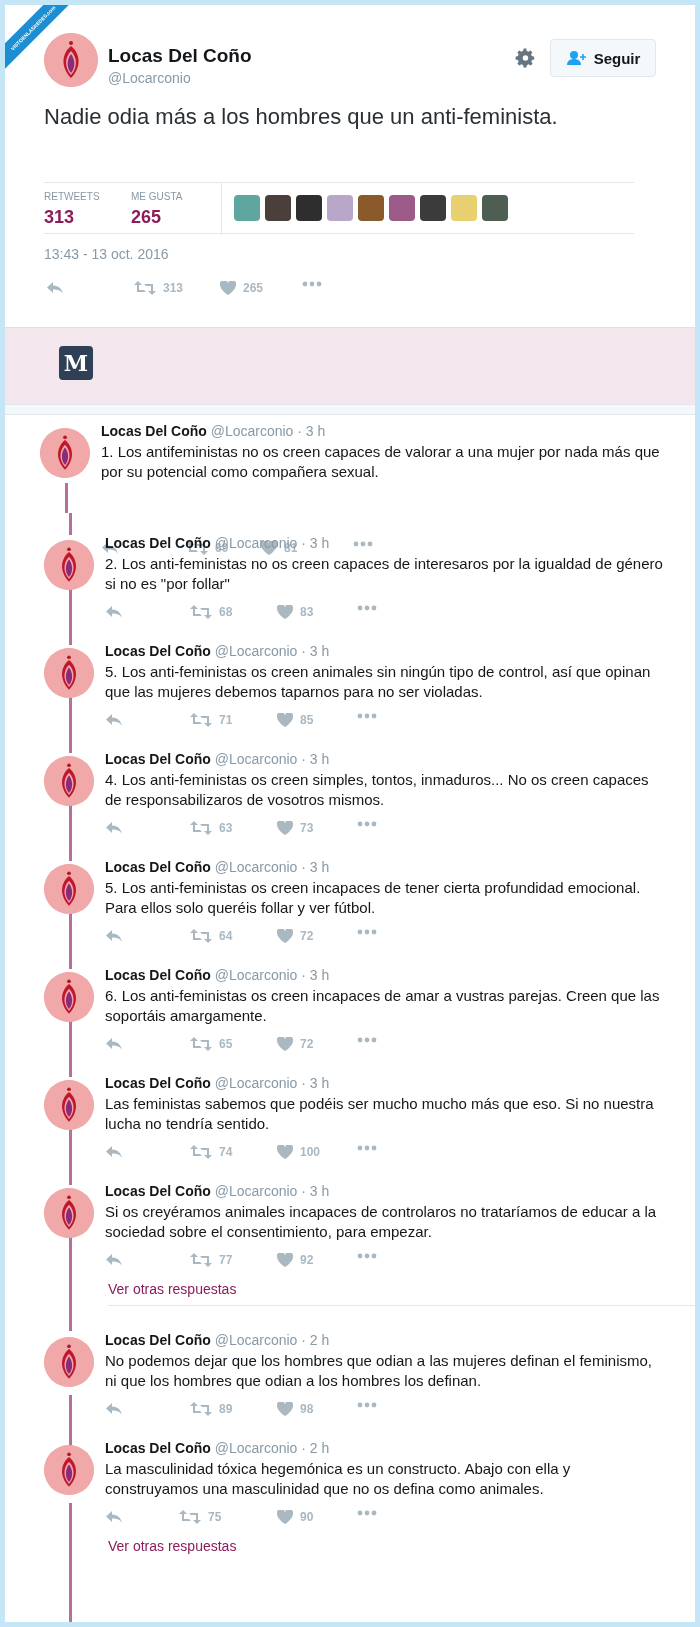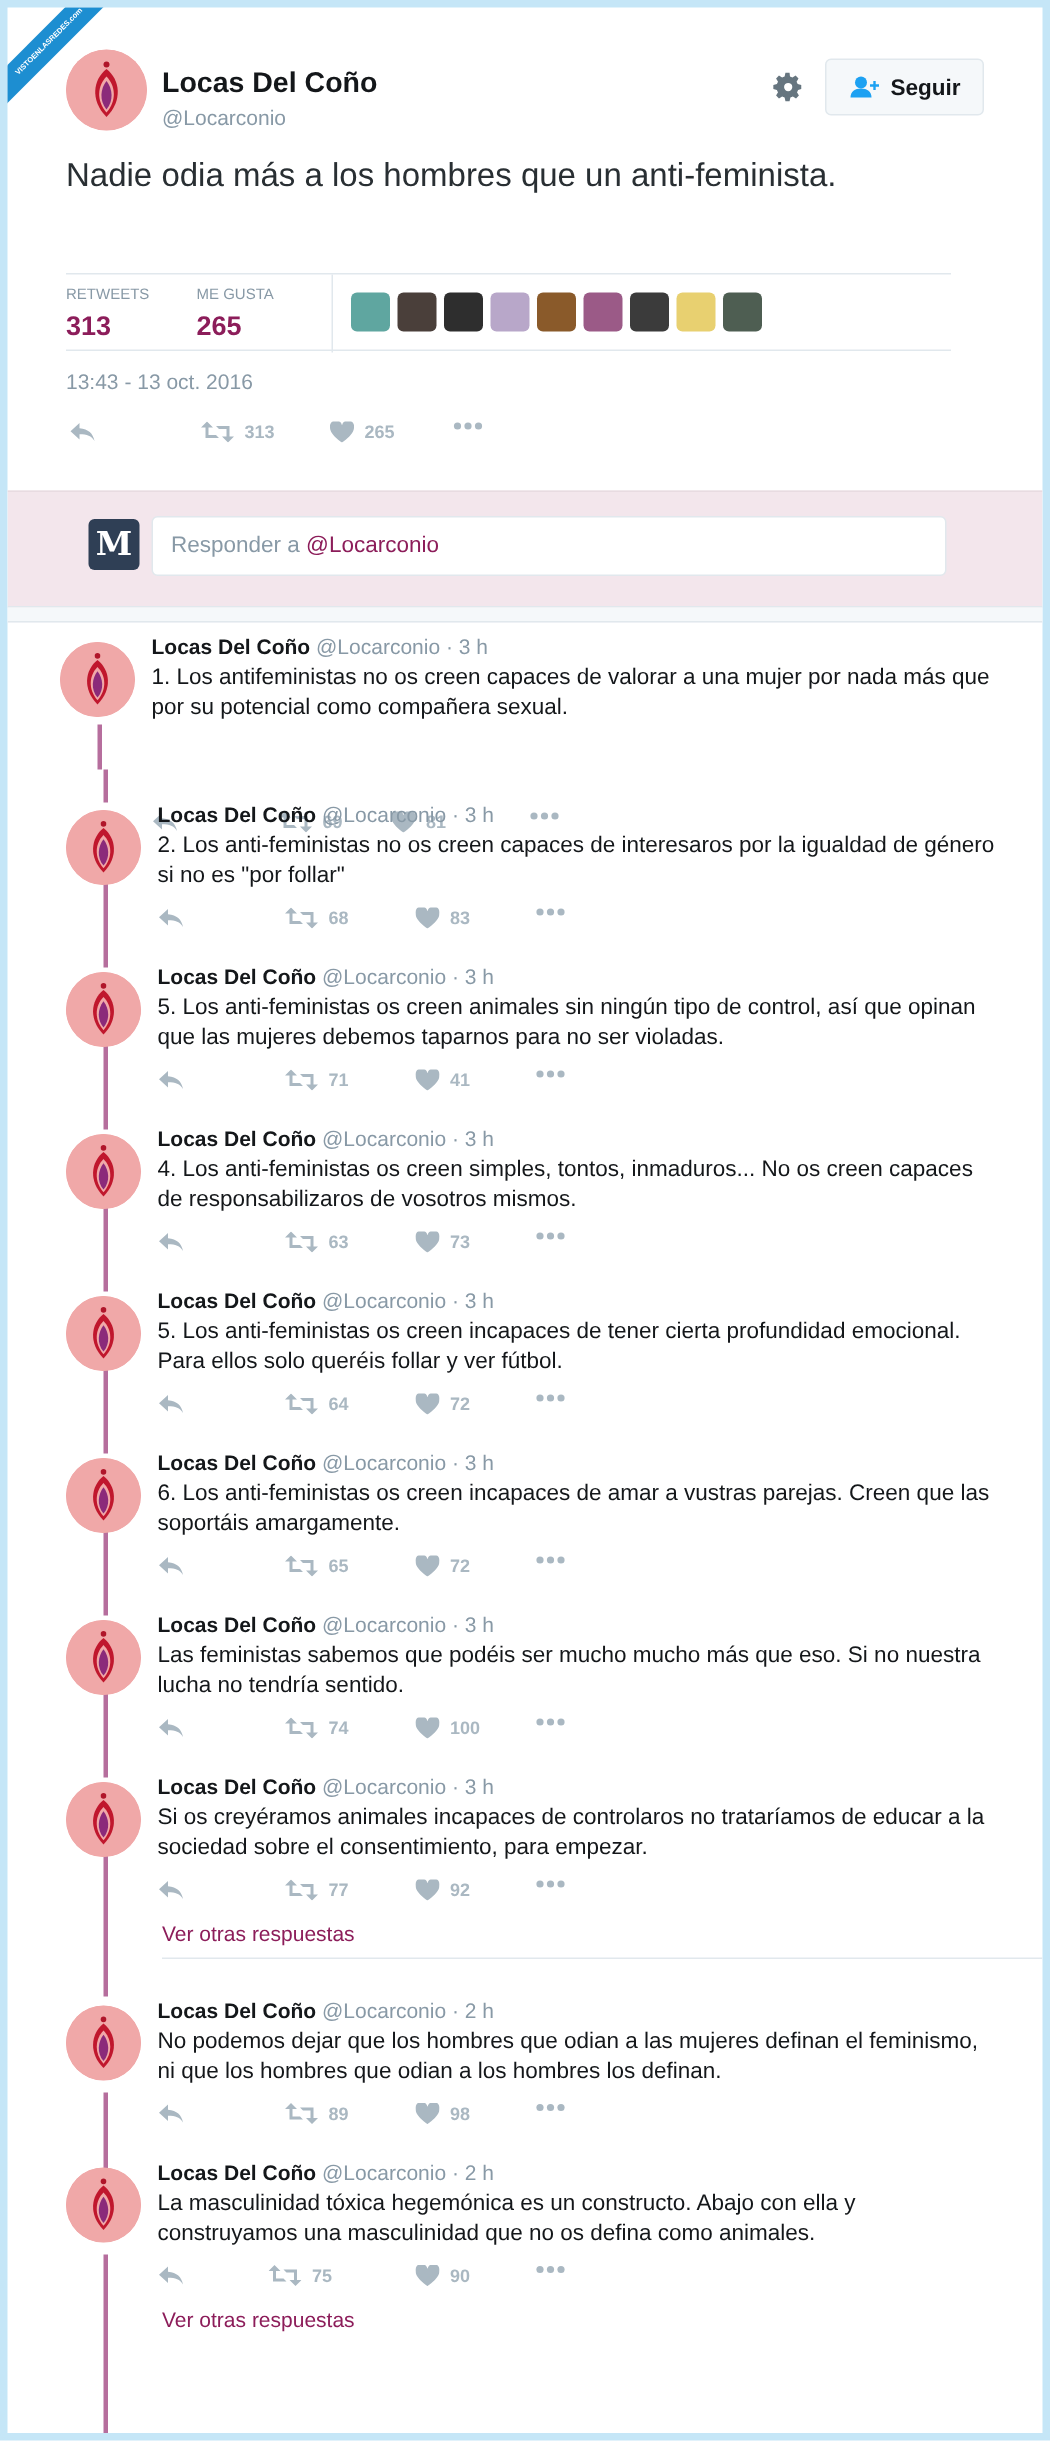--- a/index.html
+++ b/index.html
@@ -170,23 +170,20 @@
       <svg width="20" height="6" viewBox="0 0 20 6">
           <circle cx="3" cy="3" r="2.4"></circle>
           <circle cx="10" cy="3" r="2.4"></circle>
           <circle cx="17" cy="3" r="2.4"></circle>
         </svg>
     </div>
   </div>
 
   <div class="reply-bar">
     <div class="reply-avatar">M</div>
-    <div class="reply-input">
-      <span>Responder a </span><span class="mention">@Locarconio</span>
-    </div>
   </div>
   <div class="gap-strip"></div>
 
   <div class="thread-line" style="left:60px; top:478px; height:30px;"></div>
   <div class="thread-line" style="left:64px; top:508px; height:22px;"></div>
   <div class="thread-line" style="left:64px; top:584px; height:56px;"></div>
   <div class="thread-line" style="left:64px; top:692px; height:56px;"></div>
   <div class="thread-line" style="left:64px; top:800px; height:56px;"></div>
   <div class="thread-line" style="left:64px; top:908px; height:56px;"></div>
   <div class="thread-line" style="left:64px; top:1016px; height:56px;"></div>
@@ -304,21 +301,21 @@
       <div class="act" style="left:85px">
         <svg width="22" height="14" viewBox="0 0 22 14">
               <path d="M4 0L0 4h3v7h9l-2-2H5V4h3zM18 14l4-4h-3V3h-9l2 2h5v5h-3z"></path>
             </svg>
         <span class="count">71</span>
       </div>
       <div class="act" style="left:172px">
         <svg width="16" height="14" viewBox="0 0 16 14">
               <path d="M8 14S0 9 0 4a4 4 0 0 1 8-1.5A4 4 0 0 1 16 4c0 5-8 10-8 10z"></path>
             </svg>
-        <span class="count">41</span>
+        <span class="count">85</span>
       </div>
       <div class="act" style="left:252px">
         <svg width="20" height="6" viewBox="0 0 20 6">
               <circle cx="3" cy="3" r="2.4"></circle>
               <circle cx="10" cy="3" r="2.4"></circle>
               <circle cx="17" cy="3" r="2.4"></circle>
             </svg>
       </div>
     </div>
       </div>

